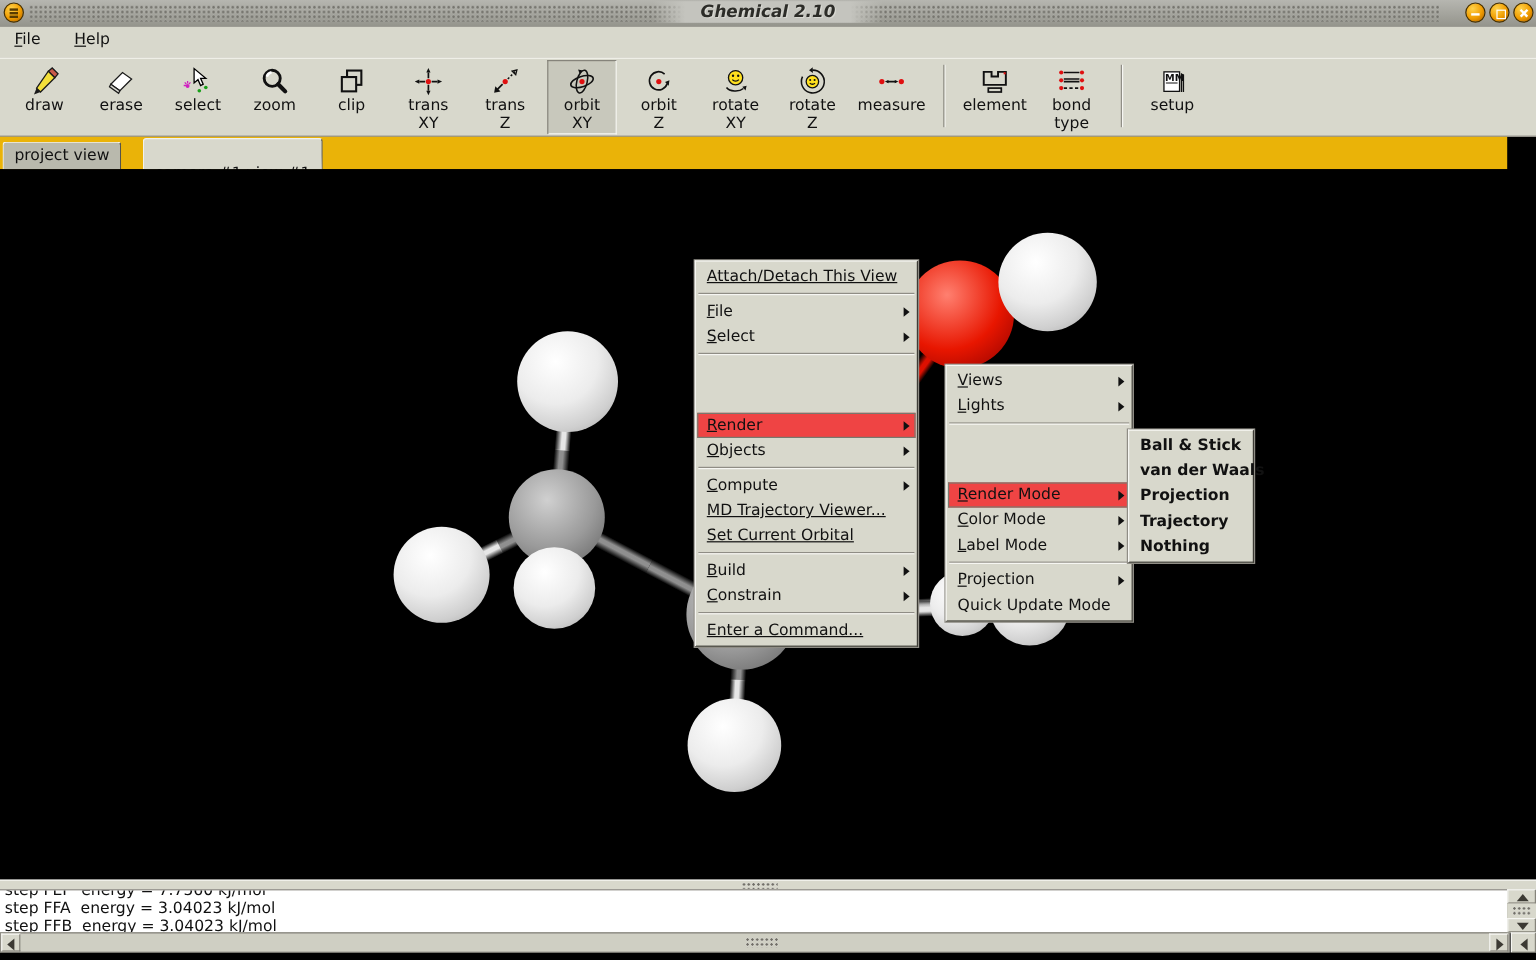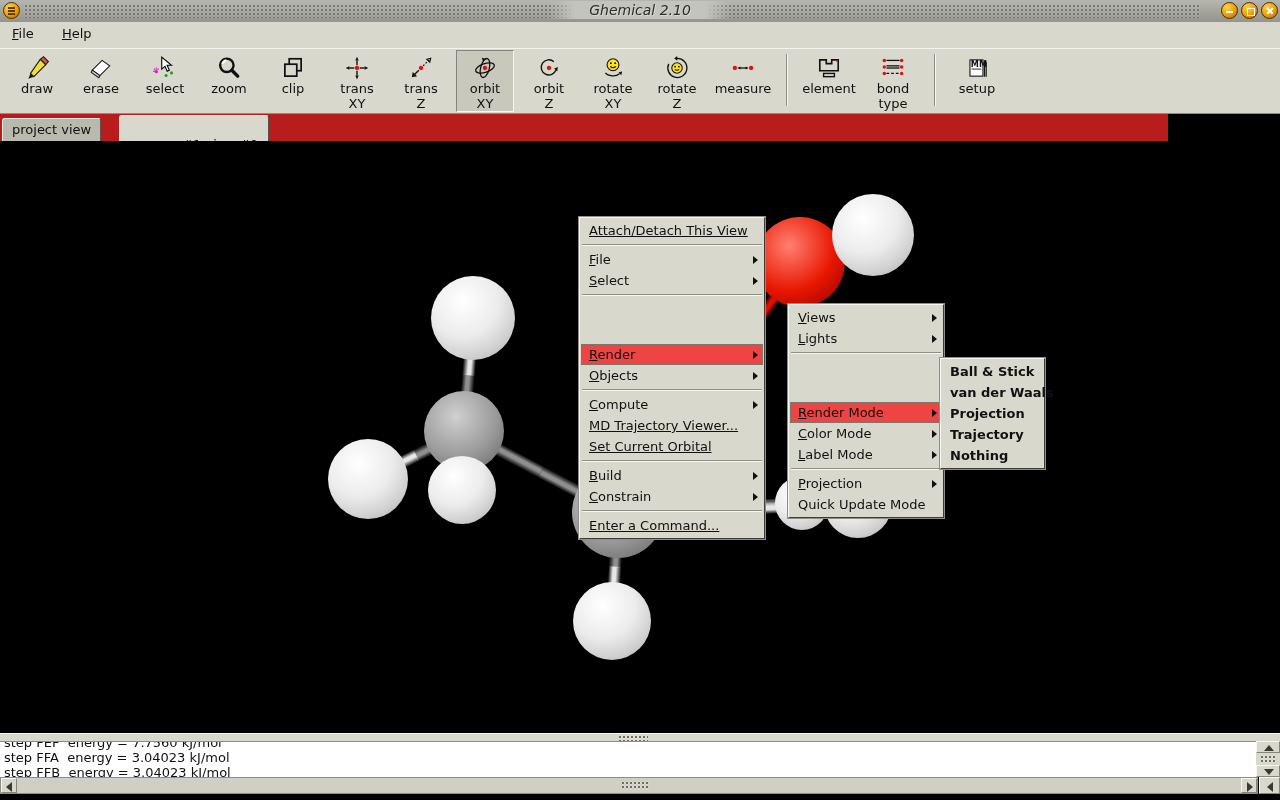--- a/index.html
+++ b/index.html
@@ -7,21 +7,21 @@
        font-family:"DejaVu Sans","Liberation Sans",sans-serif;font-size:13px;color:#111;}
   .abs{position:absolute;}
 
   
   #titlebar{left:0;top:0;width:1280px;height:22px;
     background:linear-gradient(#b6b6b0,#94948c);border-bottom:1px solid #4c4a44;}
   #titlebar .dots{position:absolute;left:24px;right:80px;top:4px;bottom:4px;
     background-image:radial-gradient(circle,#76756e 1px,rgba(255,255,255,.35) 1.3px,transparent 1.7px);
     background-size:4px 4px;}
   #window-title{position:absolute;left:50%;top:1px;transform:translateX(-50%);
-    font-weight:normal;font-style:italic;font-size:14px;color:#2c2c28;
+    font-weight:bold;font-style:italic;font-size:14px;color:#2c2c28;
     text-shadow:1px 1px 0 #d8d8d2;padding:1px 40px;
     background:linear-gradient(90deg,rgba(190,190,184,0),#c4c4be 14%,#c4c4be 86%,rgba(190,190,184,0));}
   .wbtn{position:absolute;top:2px;width:17px;height:17px;border-radius:50%;
     background:radial-gradient(circle at 35% 28%,#ffd24a,#f09c00 55%,#a85c00);
     border:1px solid #463000;box-sizing:border-box;}
   .wbtn .bar{position:absolute;left:4px;top:7px;width:7px;height:2px;background:#fff;}
   #btn-window-menu .bar{background:#5a3c00;box-shadow:0 3px 0 #5a3c00,0 -3px 0 #5a3c00;top:7px;left:4px;}
   #btn-maximize .sq{position:absolute;left:4.5px;top:4.5px;width:6px;height:6px;border:1.5px solid #fff;}
   #btn-close .x1,#btn-close .x2{position:absolute;left:3.5px;top:6.7px;width:8px;height:1.8px;background:#fff;}
   #btn-close .x1{transform:rotate(45deg);} #btn-close .x2{transform:rotate(-45deg);}
@@ -38,21 +38,21 @@
     border-top:1px solid #f4f4ee;border-bottom:1px solid #8f8d85;box-sizing:border-box;
     display:flex;align-items:flex-start;padding-left:5px;}
   .tbtn{width:58px;height:62px;margin:1px 3px 0 3px;display:flex;flex-direction:column;
     align-items:center;border:1px solid transparent;box-sizing:border-box;}
   .tbtn.pressed{background:#c8c8bc;border-color:#86847b #f6f6f2 #f6f6f2 #86847b;}
   .tbtn .ticon{height:26px;margin-top:4px;}
   .tlabel{line-height:15px;height:15px;text-align:center;}
   .tsep{width:0;height:52px;margin:5px 9px 0 9px;border-left:1px solid #908e86;border-right:1px solid #f6f6f2;}
 
   
-  #tabrow{left:0;top:114px;width:1168px;height:27px;background:#b91c1c;}
+  #tabrow{left:0;top:114px;width:1256px;height:27px;background:#eab308;}
   .tab{position:absolute;box-sizing:border-box;padding:3px 9px 0 9px;
     border:1px solid;border-bottom:none;border-radius:3px 3px 0 0;
     border-color:#f2f2ec #55534b #000 #f2f2ec;}
   #tab-project{left:2px;top:4px;height:23px;background:#b9b9ad;}
   #tab-camera{left:91px;top:1px;height:26px;background:#d8d8cc;padding-top:21px;margin-left:28px;}
 
   
   #viewport{left:0;top:141px;width:1280px;height:592px;background:#000;overflow:hidden;}
   .bond{position:absolute;height:13px;transform-origin:0 50%;}
   .atom{position:absolute;border-radius:50%;}

